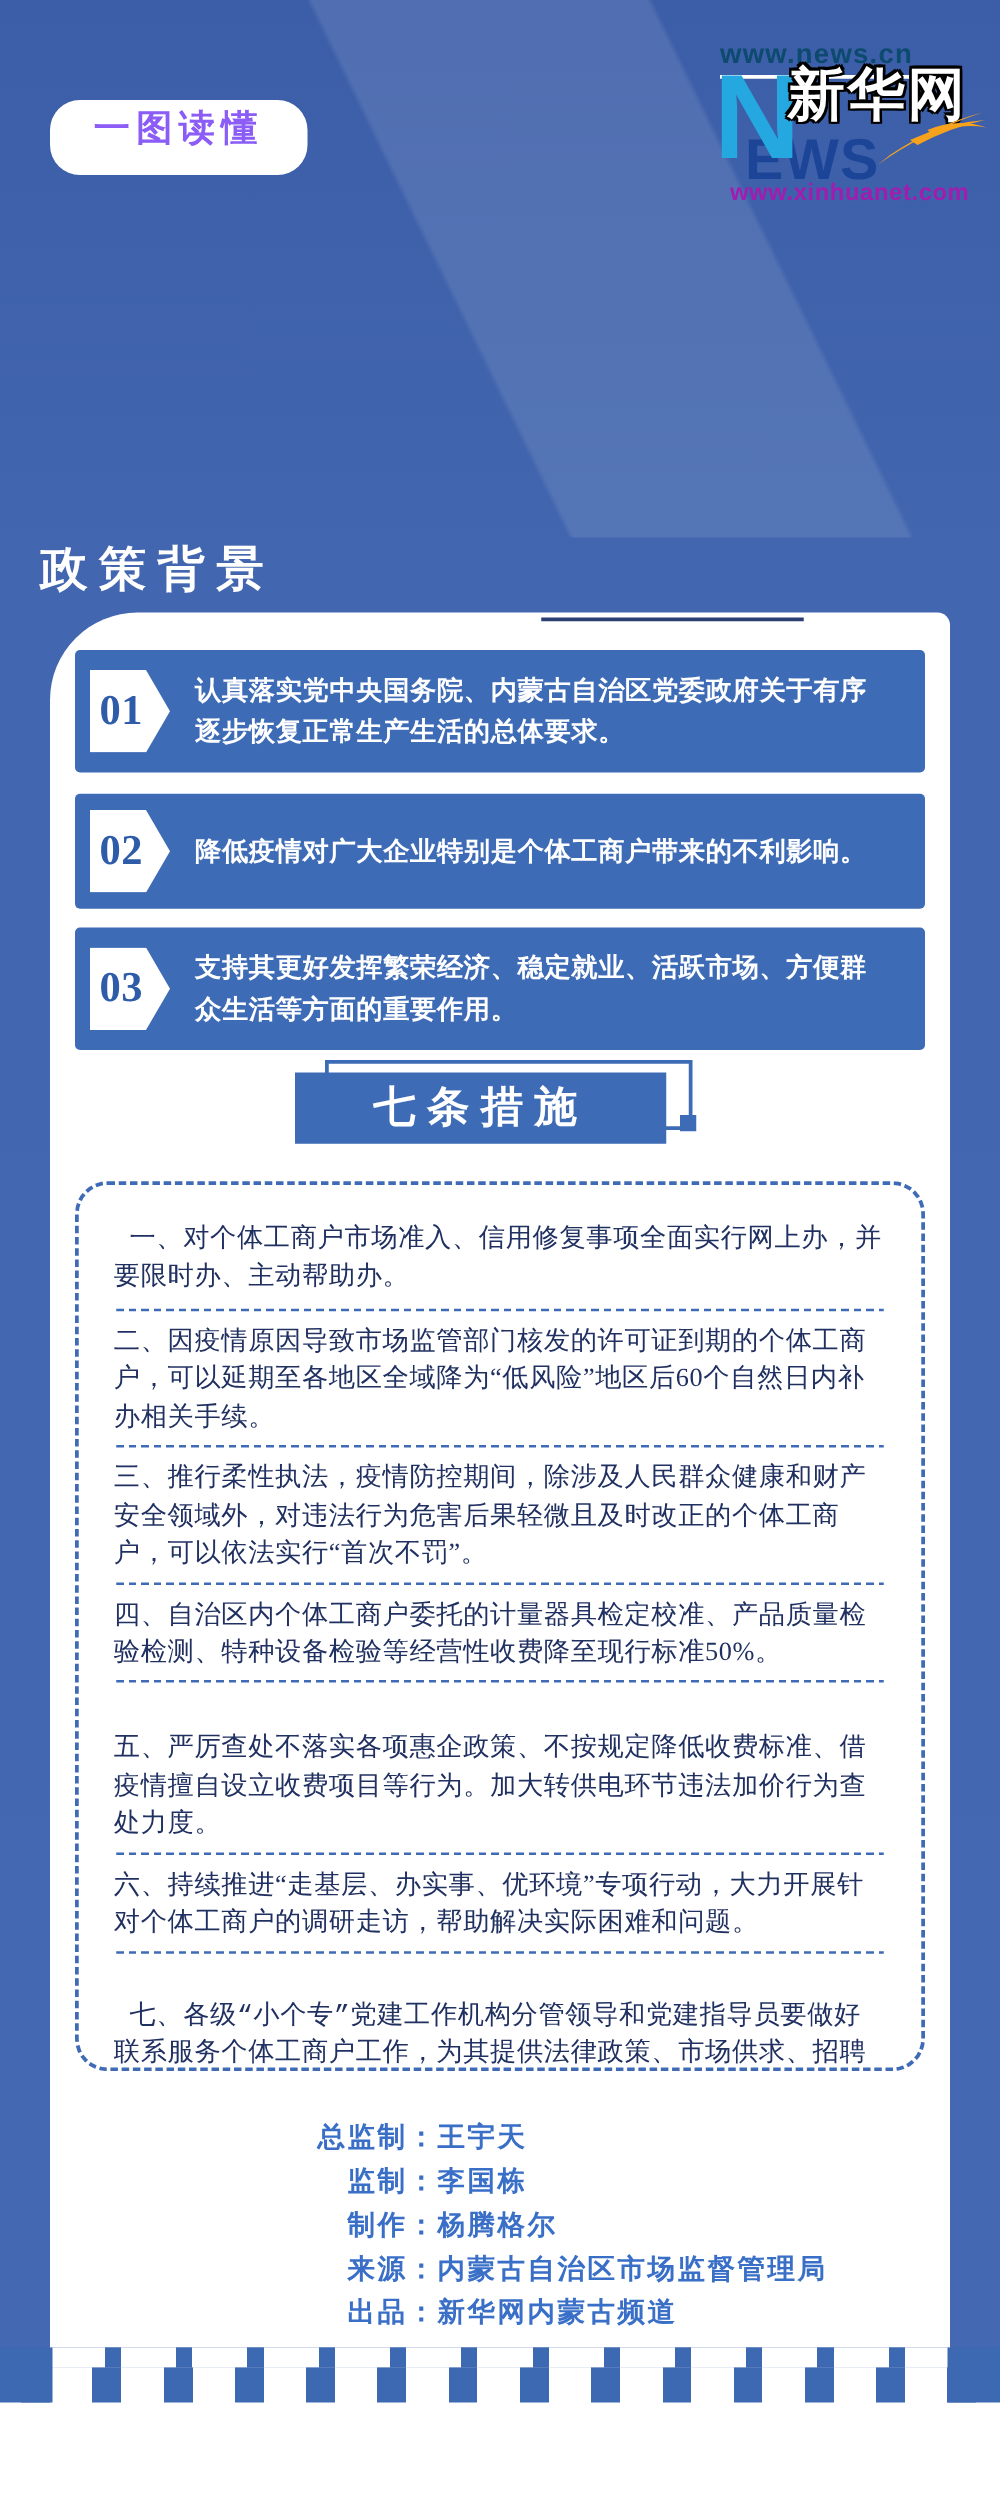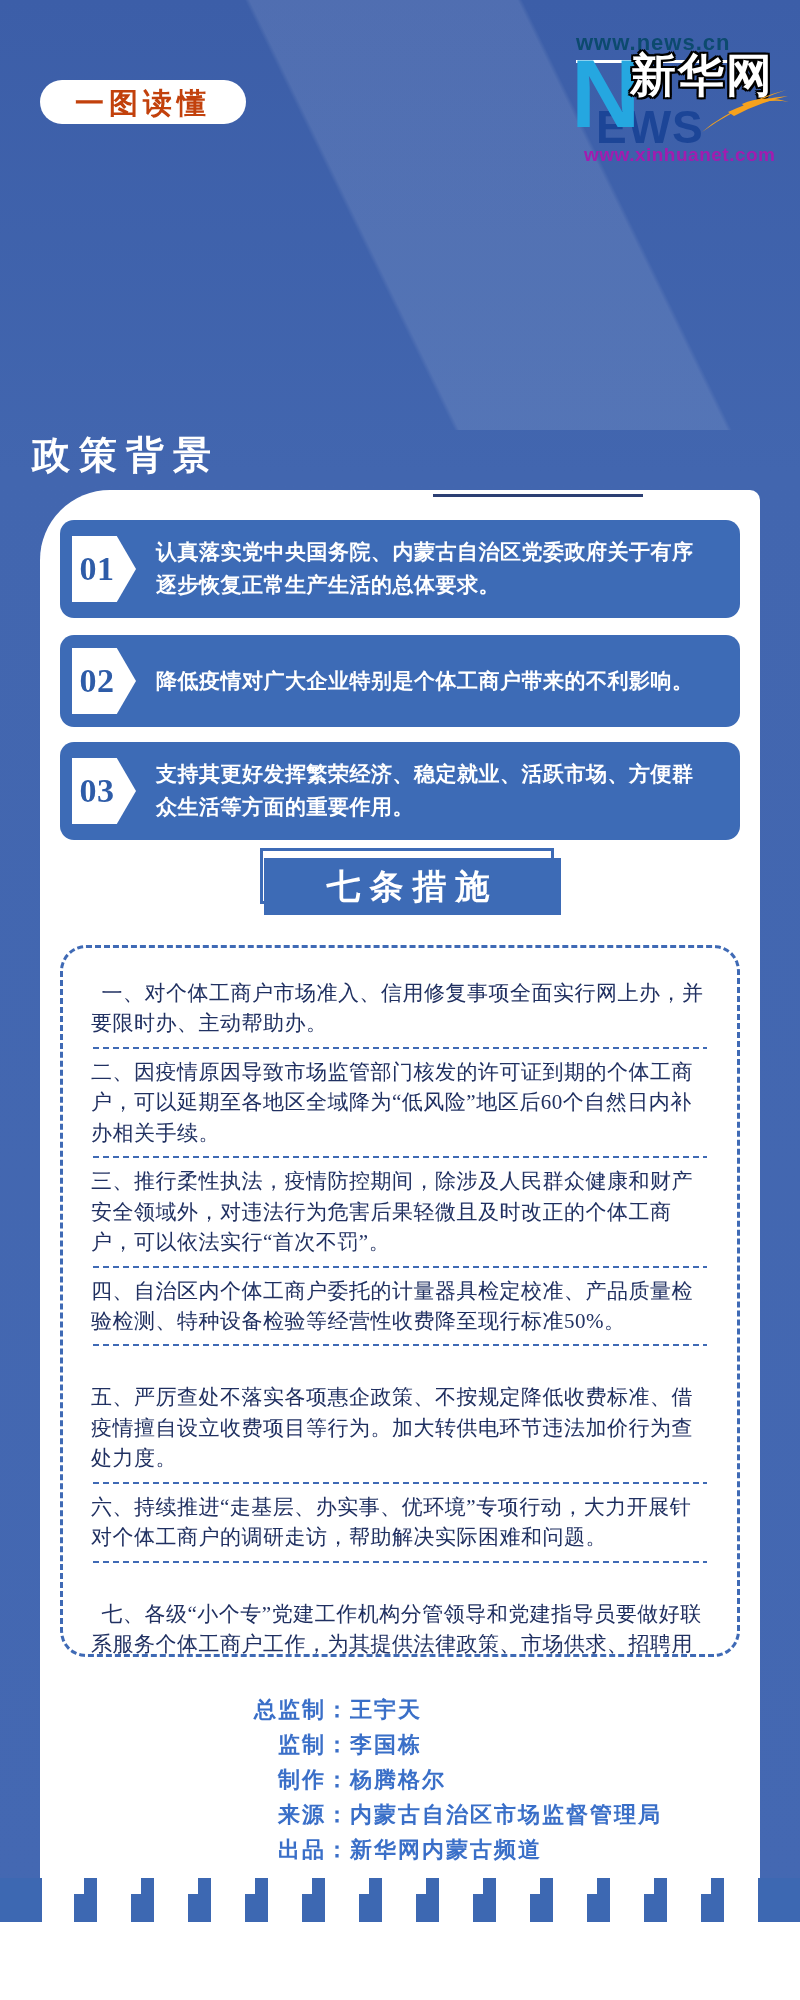--- a/index.html
+++ b/index.html
@@ -21,59 +21,59 @@
   .logo-ews{position:absolute;left:596px;top:104px;color:#1c4597;z-index:2;
     font-family:"Liberation Sans","DejaVu Sans",sans-serif;font-size:46px;font-weight:800;line-height:1;letter-spacing:1px;}
   .logo-zh{position:absolute;left:630px;top:56px;color:#ffffff;z-index:4;
     font-size:46px;font-weight:900;letter-spacing:2px;line-height:1;
     text-shadow:-2px 0 #000,2px 0 #000,0 -2px #000,0 2px #000,-2px -2px #000,2px 2px #000,-2px 2px #000,2px -2px #000;font-family:Liberation Mono, monospace;}
   .logo-swoosh{position:absolute;left:698px;top:86px;z-index:5;}
   .xinhuanet-url{position:absolute;left:584px;top:144px;color:#a21caf;
     font-family:"Liberation Sans","DejaVu Sans",sans-serif;font-size:19px;font-weight:bold;letter-spacing:0.5px;}
 
   
-  .badge{position:absolute;left:40px;top:80px;width:206px;height:44px;background:#ffffff;
-    border-radius:24px;color:#c2410c;font-size:29px;font-weight:bold;text-align:center;
+  .badge{position:absolute;left:40px;top:80px;width:206px;height:60px;background:#ffffff;
+    border-radius:24px;color:#8b5cf6;font-size:29px;font-weight:bold;text-align:center;
     line-height:46px;letter-spacing:5px;}
   .title{position:absolute;left:46px;top:182px;color:#ffffff;font-size:50px;font-weight:bold;
     letter-spacing:3px;line-height:1.32;}
 
   
   .policy-heading{position:absolute;left:0;top:430px;width:800px;text-align:left;color:#ffffff;
     font-size:38px;font-weight:bold;letter-spacing:9px;padding-left:32px;}
 
   
   .panel{position:absolute;left:40px;top:490px;width:720px;height:1388px;background:#ffffff;
     border-radius:70px 10px 0 0;}
   .panel-top-accent{position:absolute;left:433px;top:494px;width:210px;height:3px;background:#2c3f73;}
 
   
-  .policy-item{position:absolute;left:60px;width:680px;background:#3d6bb6;border-radius:14px;
+  .policy-item{position:absolute;left:60px;width:680px;background:#3d6bb6;border-radius:4px;
     color:#ffffff;display:flex;align-items:center;box-sizing:border-box;
     padding:10px 28px 10px 96px;font-size:21px;line-height:1.55;letter-spacing:0.5px;font-weight:bold;}
   .policy-item .num{position:absolute;left:12px;top:50%;transform:translateY(-50%);
     width:64px;height:66px;background:#ffffff;color:#2e5ca8;font-size:34px;font-weight:bold;
     clip-path:polygon(0 0,70% 0,100% 50%,70% 100%,0 100%);
     display:flex;align-items:center;justify-content:center;padding-right:14px;box-sizing:border-box;}
   .pi-1{top:520px;height:98px;}
   .pi-2{top:635px;height:92px;}
   .pi-3{top:742px;height:98px;}
 
   
   .measures-head-outline{position:absolute;left:260px;top:848px;width:294px;height:56px;
     border:3px solid #3d6bb6;box-sizing:border-box;}
   .measures-head-square{position:absolute;left:544px;top:892px;width:13px;height:13px;background:#3d6bb6;}
-  .measures-head{position:absolute;left:264px;top:858px;width:297px;height:57px;background:#3d6bb6;
+  .measures-head{position:absolute;left:236px;top:858px;width:297px;height:57px;background:#3d6bb6;
     color:#ffffff;font-size:34px;font-weight:bold;letter-spacing:9px;text-align:center;line-height:58px;}
 
   
   .measures-panel{position:absolute;left:60px;top:945px;width:680px;height:712px;box-sizing:border-box;
     border:3px dashed #3f6ab5;border-radius:26px;background:#ffffff;padding:22px 28px;overflow:hidden;}
   .measure{color:#203061;font-size:21px;line-height:1.45;letter-spacing:0.5px;margin:8px 0;text-align:left;}
-  .measure.indent{text-indent:1ch;}
+  .measure.indent{text-indent:1ch;font-family:Liberation Mono, monospace;}
   .m-divider{height:2px;margin:8px 2px;
     background:repeating-linear-gradient(90deg,#3f6ab5 0 6px,rgba(0,0,0,0) 6px 10px);}
   .gap-lg{margin-top:36px;}
 
   
   .credits{position:absolute;left:228px;top:1692px;color:#3a6fc8;font-size:22px;font-weight:bold;letter-spacing:2px;}
   .credit-row{display:flex;line-height:35px;}
   .credit-label{width:122px;text-align:right;}
   .credit-value{text-align:left;}
 

